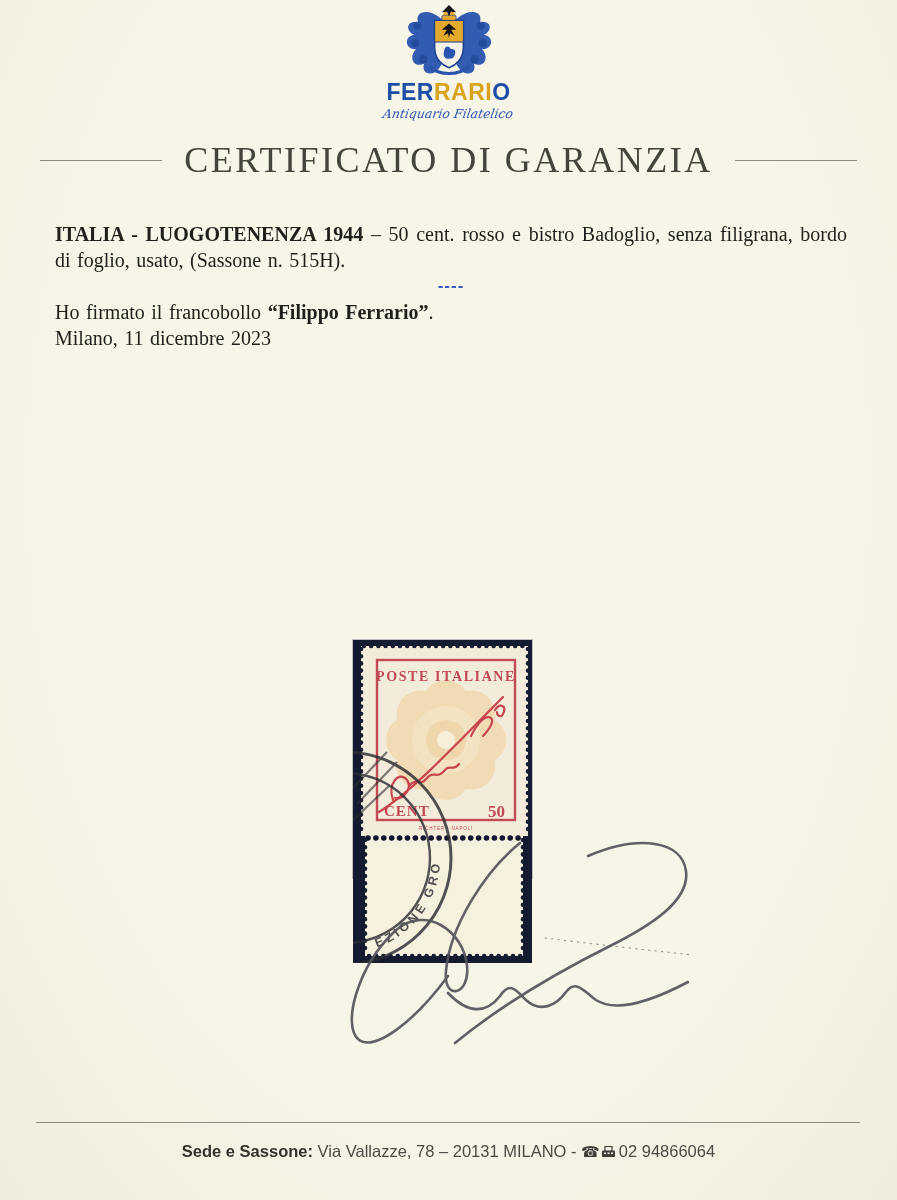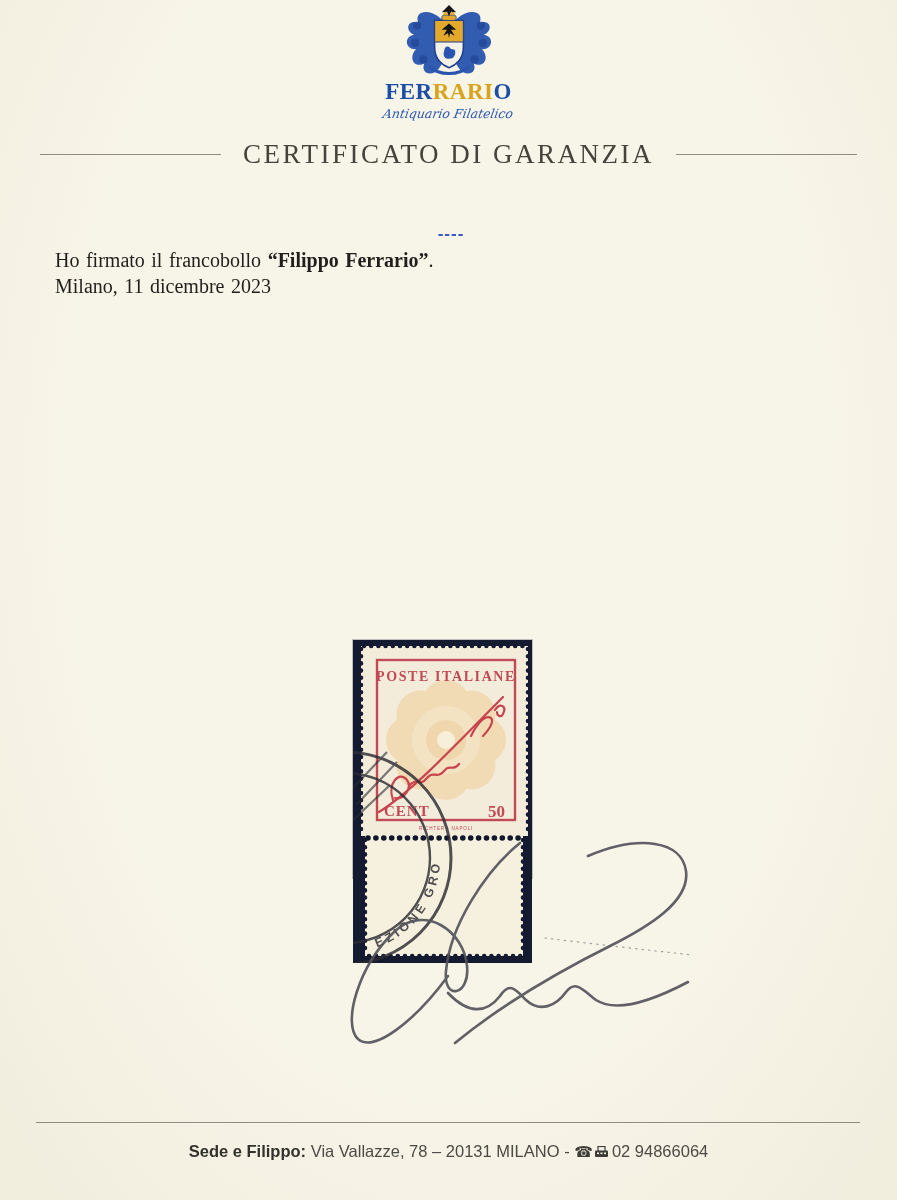--- a/index.html
+++ b/index.html
@@ -3,31 +3,31 @@
 <meta charset="utf-8">
 <style>
   html,body{margin:0;padding:0;background:#d8d5c9;}
   .page{position:relative;width:897px;height:1200px;margin:0 auto;background:#f5f2e5;
         font-family:"Liberation Serif",serif;color:#201f1b;overflow:hidden;
         background-image:radial-gradient(ellipse at 50% 40%, #f7f4e8 60%, #f1eddd 100%);}
 
   
   .logo{position:absolute;top:2px;left:0;right:0;text-align:center;}
   .crest{display:block;margin:2px auto 0;}
-  .brand{font-family:Liberation Serif, serif;font-weight:bold;font-size:23px;
+  .brand{font-family:Liberation Sans, sans-serif;font-weight:bold;font-size:23px;
          letter-spacing:.5px;line-height:1.05;}
   .brand .seg-blue{color:#1d4ea6;}
   .brand .seg-gold{color:#d9a41d;}
   .tagline{display:inline-block;font-family:"DejaVu Serif",serif;font-style:italic;
            color:#2b57b0;font-size:12.5px;transform:skewX(-10deg);margin-top:1px;}
 
   
   .heading-row{position:absolute;top:139px;left:40px;right:40px;display:flex;align-items:center;gap:22px;}
   .h-rule{flex:1;height:0;border-top:1.5px solid #8f8d82;}
-  .heading{font-size:27px;font-weight:400;letter-spacing:2.5px;color:#45443c;white-space:nowrap;}
+  .heading{font-size:36px;font-weight:400;letter-spacing:2.5px;color:#45443c;white-space:nowrap;}
 
   
   .content{position:absolute;left:55px;width:792px;top:221px;font-size:20px;line-height:26px;
            text-align:justify;word-spacing:1.5px;}
   .content p{margin:0;}
   .sep{margin-top:5px;text-align:center;color:#3a5abf;font-weight:bold;font-size:17px;
        letter-spacing:1px;font-family:"Liberation Sans",sans-serif;}
   .p-exam{margin-top:27px;}
   .p-guar{margin-top:19px;}
   .p-sign{margin-top:26px;}
@@ -87,20 +87,21 @@
     <div><span class="tagline">Antiquario Filatelico</span></div>
   </div>
 
   <div class="heading-row">
     <div class="h-rule"></div>
     <div class="heading">CERTIFICATO DI GARANZIA</div>
     <div class="h-rule"></div>
   </div>
 
   <div class="content">
+    <p><strong>ITALIA - LUOGOTENENZA 1944</strong><span> – 50 cent. rosso e bistro Badoglio, senza filigrana, bordo di foglio, usato, (Sassone n. 515H).</span></p>
     <p class="sep">----</p>
     <p class="p-sign"><span>Ho firmato il francobollo </span><strong>“Filippo Ferrario”</strong><span>.</span></p>
     <p class="dateline">Milano, 11 dicembre 2023</p>
   </div>
 
   <div class="photo">
     <svg width="179" height="323" viewBox="0 0 179 323">
       <rect x="0" y="0" width="179" height="323" fill="#141b31"></rect>
 
       <rect x="8" y="6" width="167" height="190" fill="#f4ecdb"></rect>
@@ -169,21 +170,21 @@
       <path d="M202 27 C167 55 132 110 128 155 C125 185 152 180 149 150 C146 115 107 88 77 115 C40 150 24 208 40 223 C56 237 97 205 130 160"></path>
       <path d="M270 40 C322 18 364 25 368 55 C372 85 332 110 292 130 C242 155 182 190 137 227"></path>
       <path d="M130 177 C150 198 168 198 182 180 C192 165 198 174 208 184 C222 197 238 190 248 176 C258 163 266 175 278 184 C298 197 332 186 370 166"></path>
       <path d="M227 122 C275 128 330 134 374 139" stroke-width="1.2" stroke-dasharray="1.5 5" opacity="0.55"></path>
     </g>
   </svg>
 
   <div class="footer-rule"></div>
   <div class="footer">
     <div>
-      <strong>Sede e Filippo:</strong><span> Via Vallazze, 78 – 20131 MILANO - </span><span class="glyph">☎</span><svg class="fax-svg" width="15" height="13" viewBox="0 0 15 13">
+      <strong>Sede e Sassone:</strong><span> Via Vallazze, 78 – 20131 MILANO - </span><span class="glyph">☎</span><svg class="fax-svg" width="15" height="13" viewBox="0 0 15 13">
           <rect x="4" y="0.5" width="7" height="5" fill="#f5f2e5" stroke="#3d3c37" stroke-width="1.2"></rect>
           <rect x="1" y="4.5" width="13" height="6.5" rx="1" fill="#3d3c37"></rect>
           <rect x="3" y="6.5" width="2" height="1.6" fill="#f5f2e5"></rect>
           <rect x="6.5" y="6.5" width="2" height="1.6" fill="#f5f2e5"></rect>
           <rect x="10" y="6.5" width="2" height="1.6" fill="#f5f2e5"></rect>
         </svg><span>02 94866064</span>
     </div>
   </div>
 
 </div>

